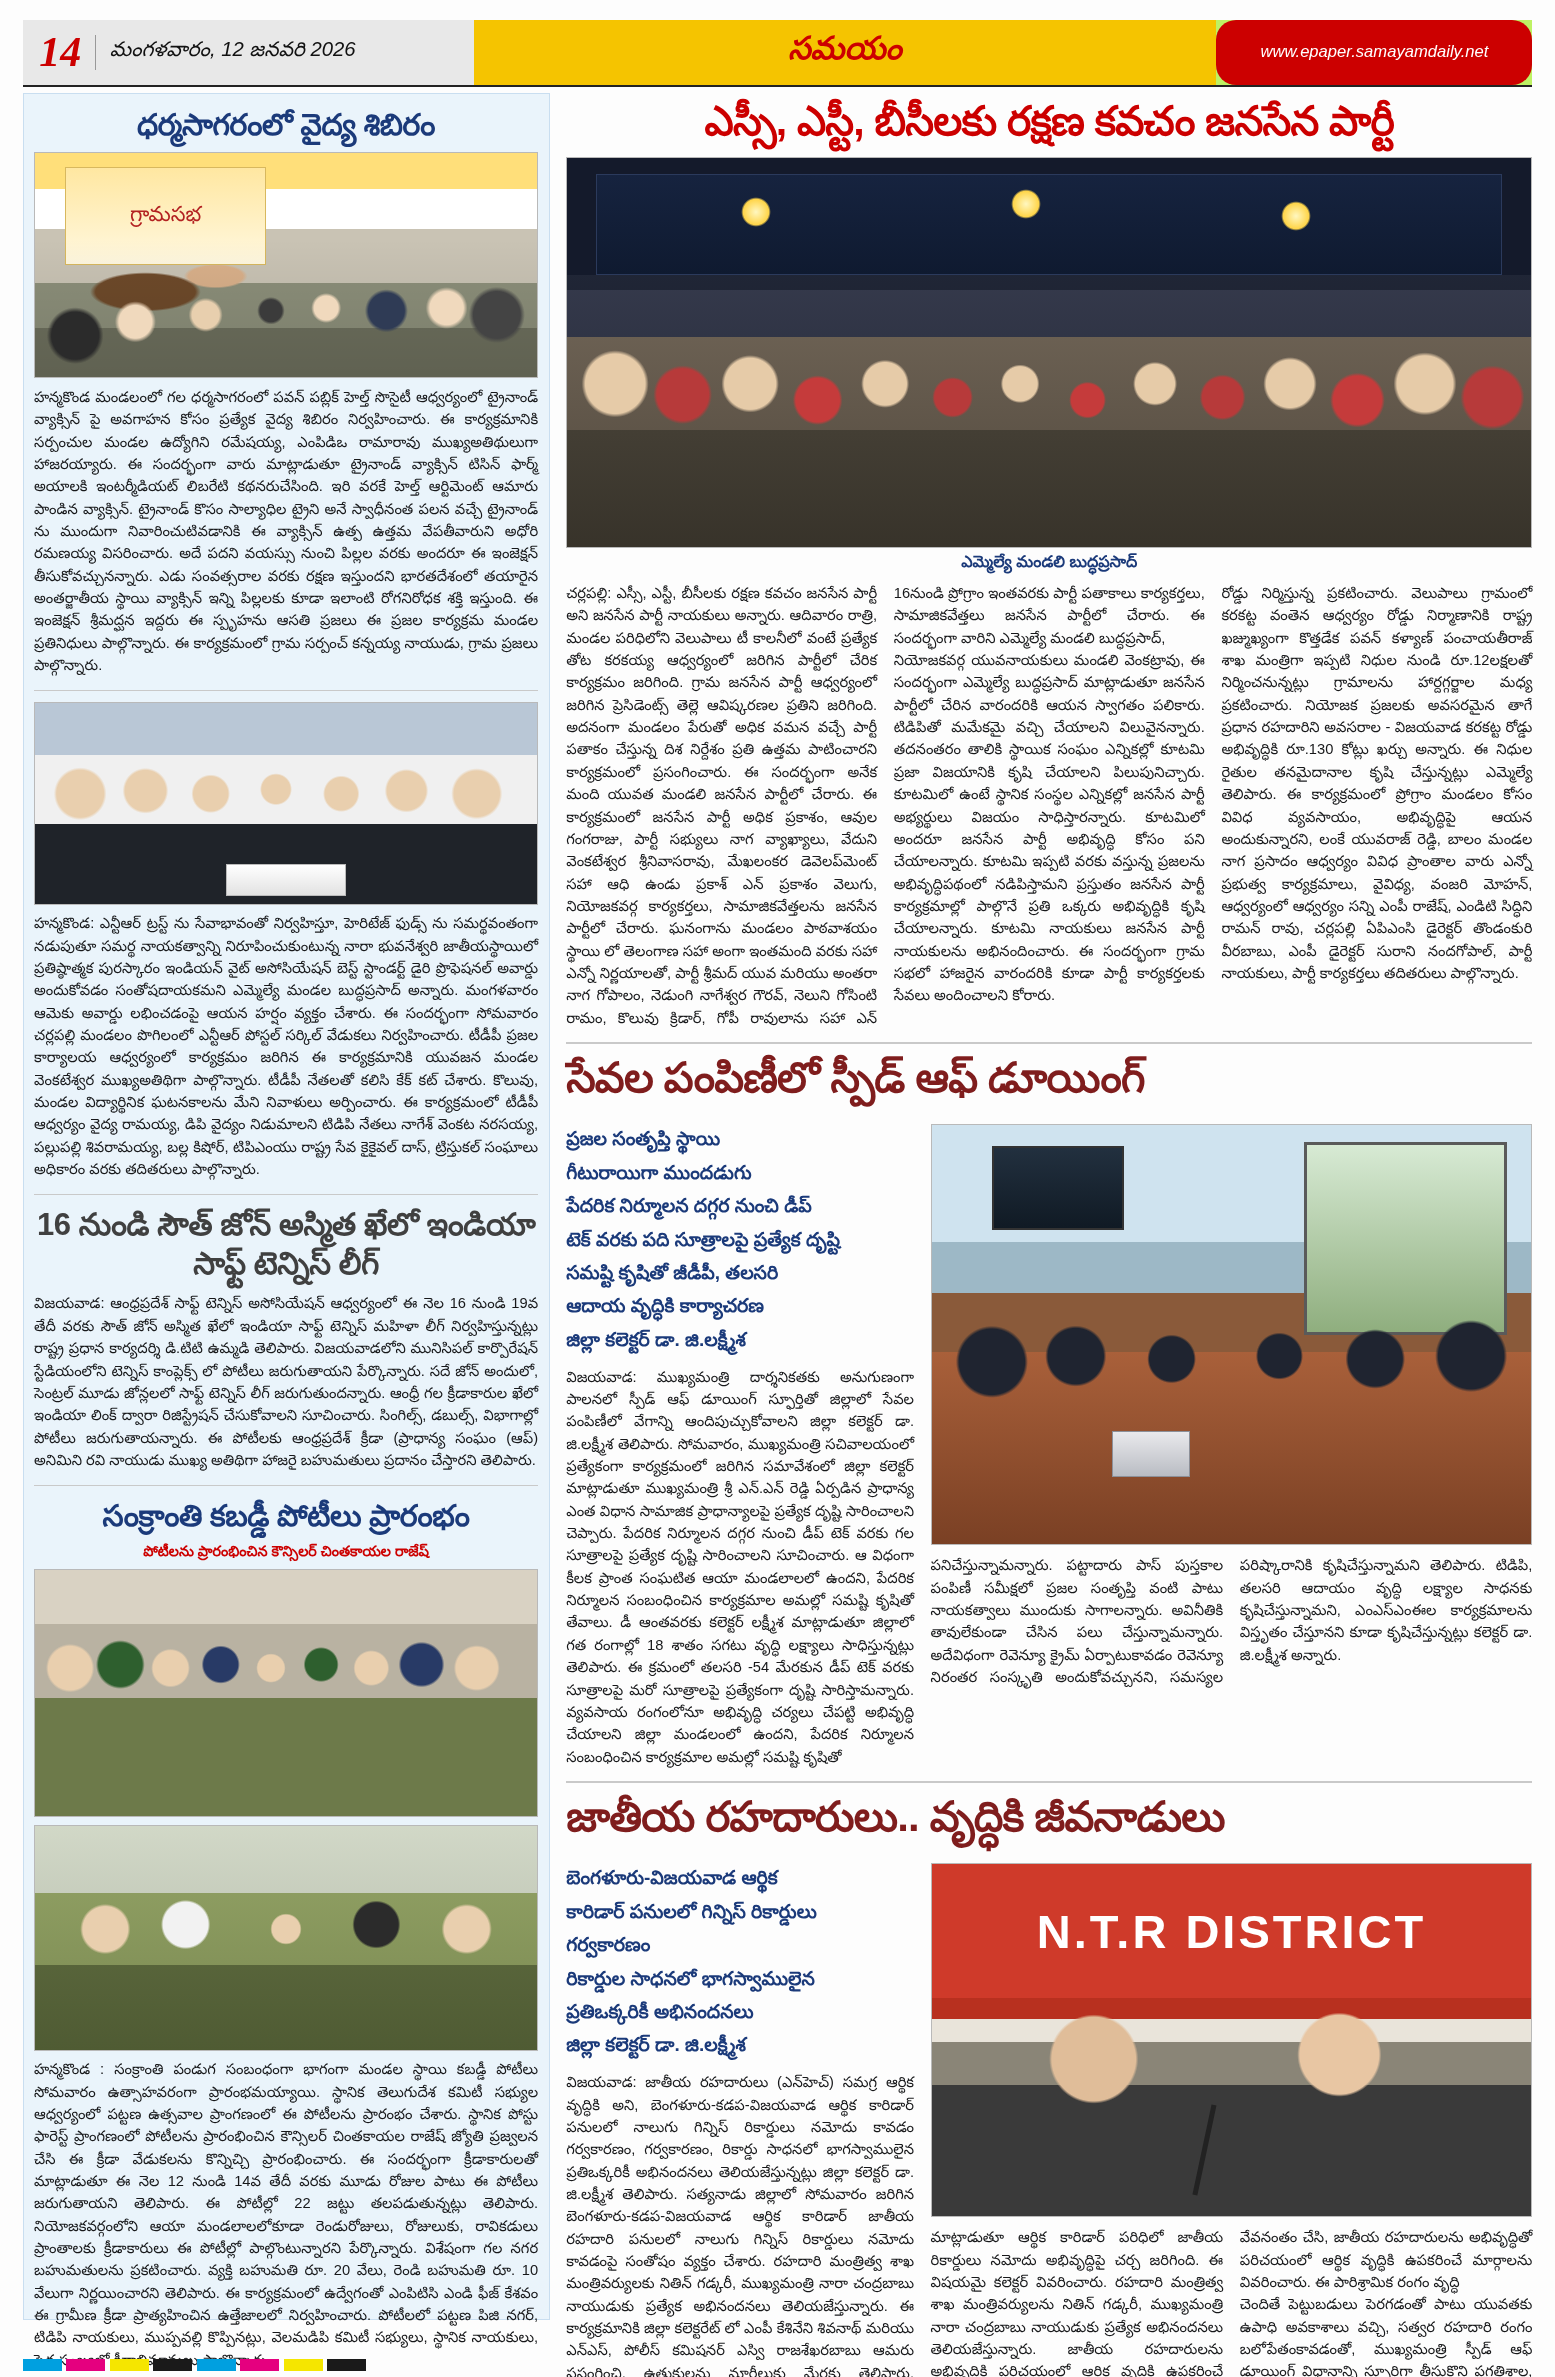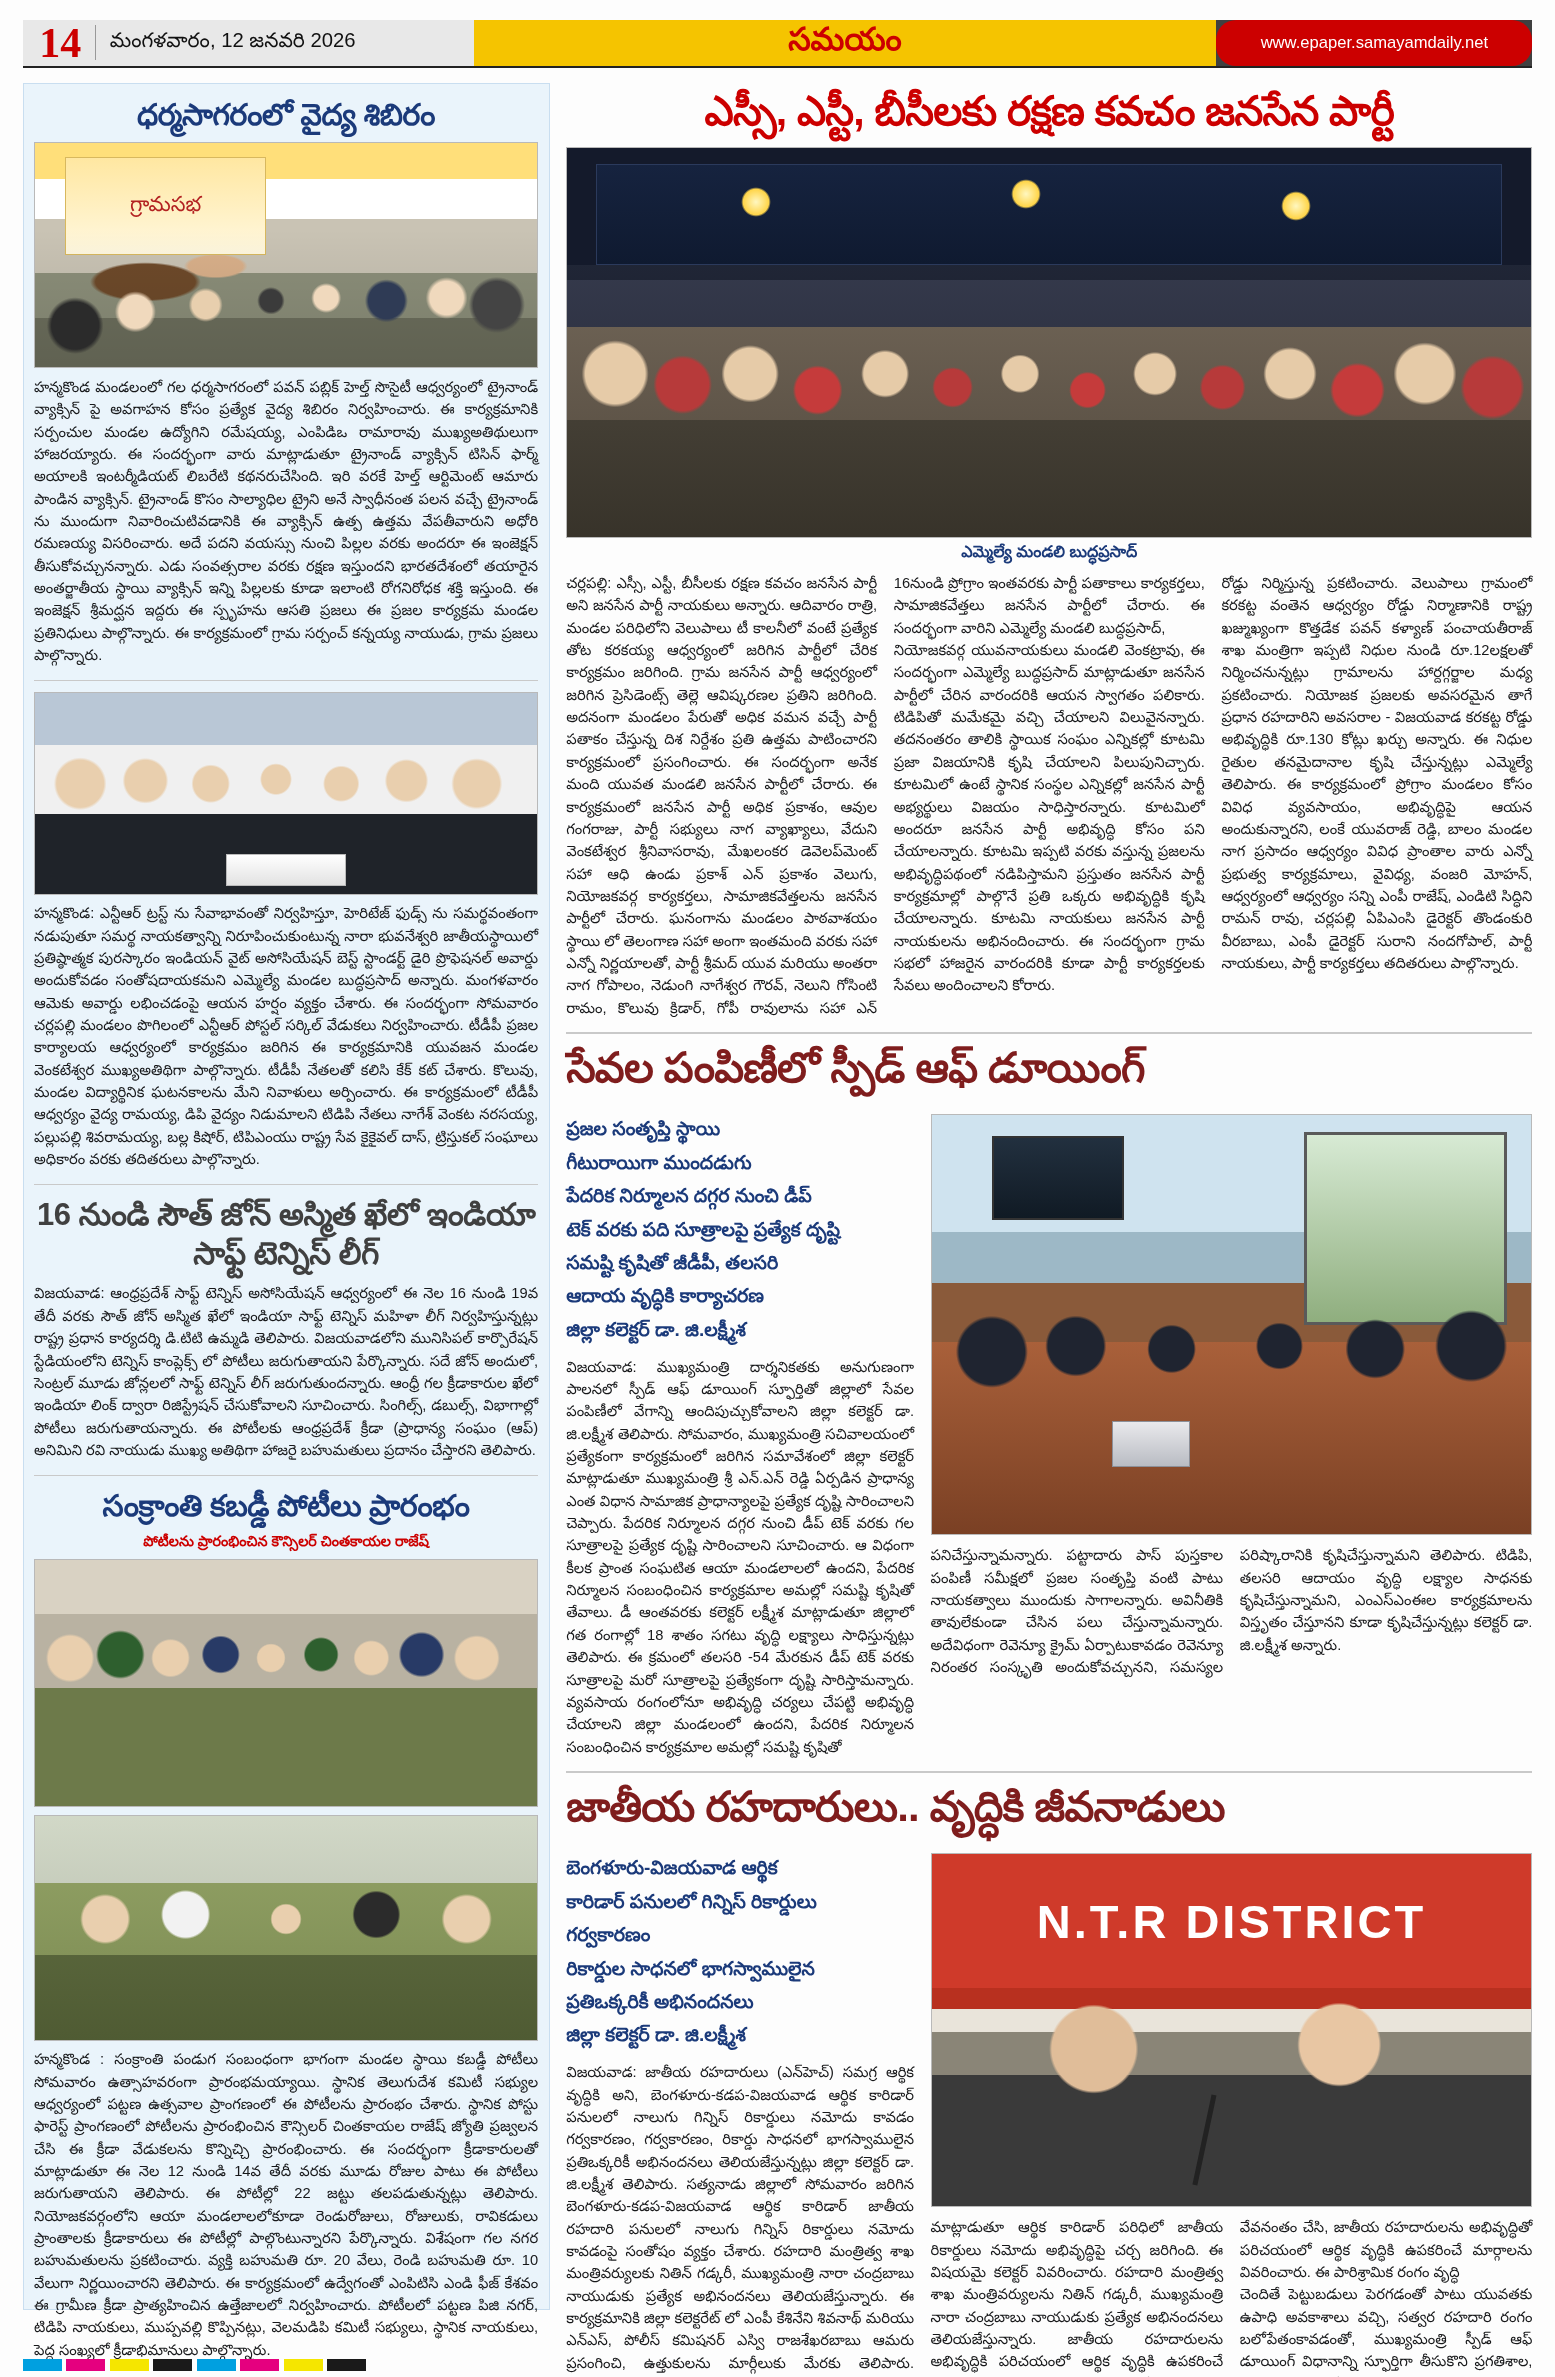--- a/index.html
+++ b/index.html
@@ -13,25 +13,26 @@
   }
   .page {
     position: absolute;
     inset: 0;
     background: #fdfdfd;
     padding: 19.6px 22.6px 0 22.6px;
   }
 
   
   .masthead {
-    height: 46px;
+    height: 65px;
     display: flex;
     align-items: stretch;
-    background: #404040;
+    background: #bef264;
     position: relative;
+    font-style: italic;
   }
   .mh-left {
     background: #e8e8e8;
     display: flex;
     align-items: center;
     padding: 0 13.5px 0 16.6px;
     min-width: 451px;
   }
   .mh-pageno {
     font-size: 42px;
@@ -73,21 +74,21 @@
   }
   .mh-url { font-size: 16.6px; color: #fff; }
 
   .rule-under-mast {
     height: 2.3px; background: #222; margin-top: 0;
   }
 
   
   .body-wrap {
     display: flex;
-    margin-top: 15px;
+    margin-top: 6px;
     height: 2227px;
   }
   .col-left {
     width: 527px;
     background: #eaf4fb;
     border: 0.8px solid #c9def0;
     padding: 7.5px 10.5px 10.5px 10.5px;
     position: relative;
   }
   .col-right {

